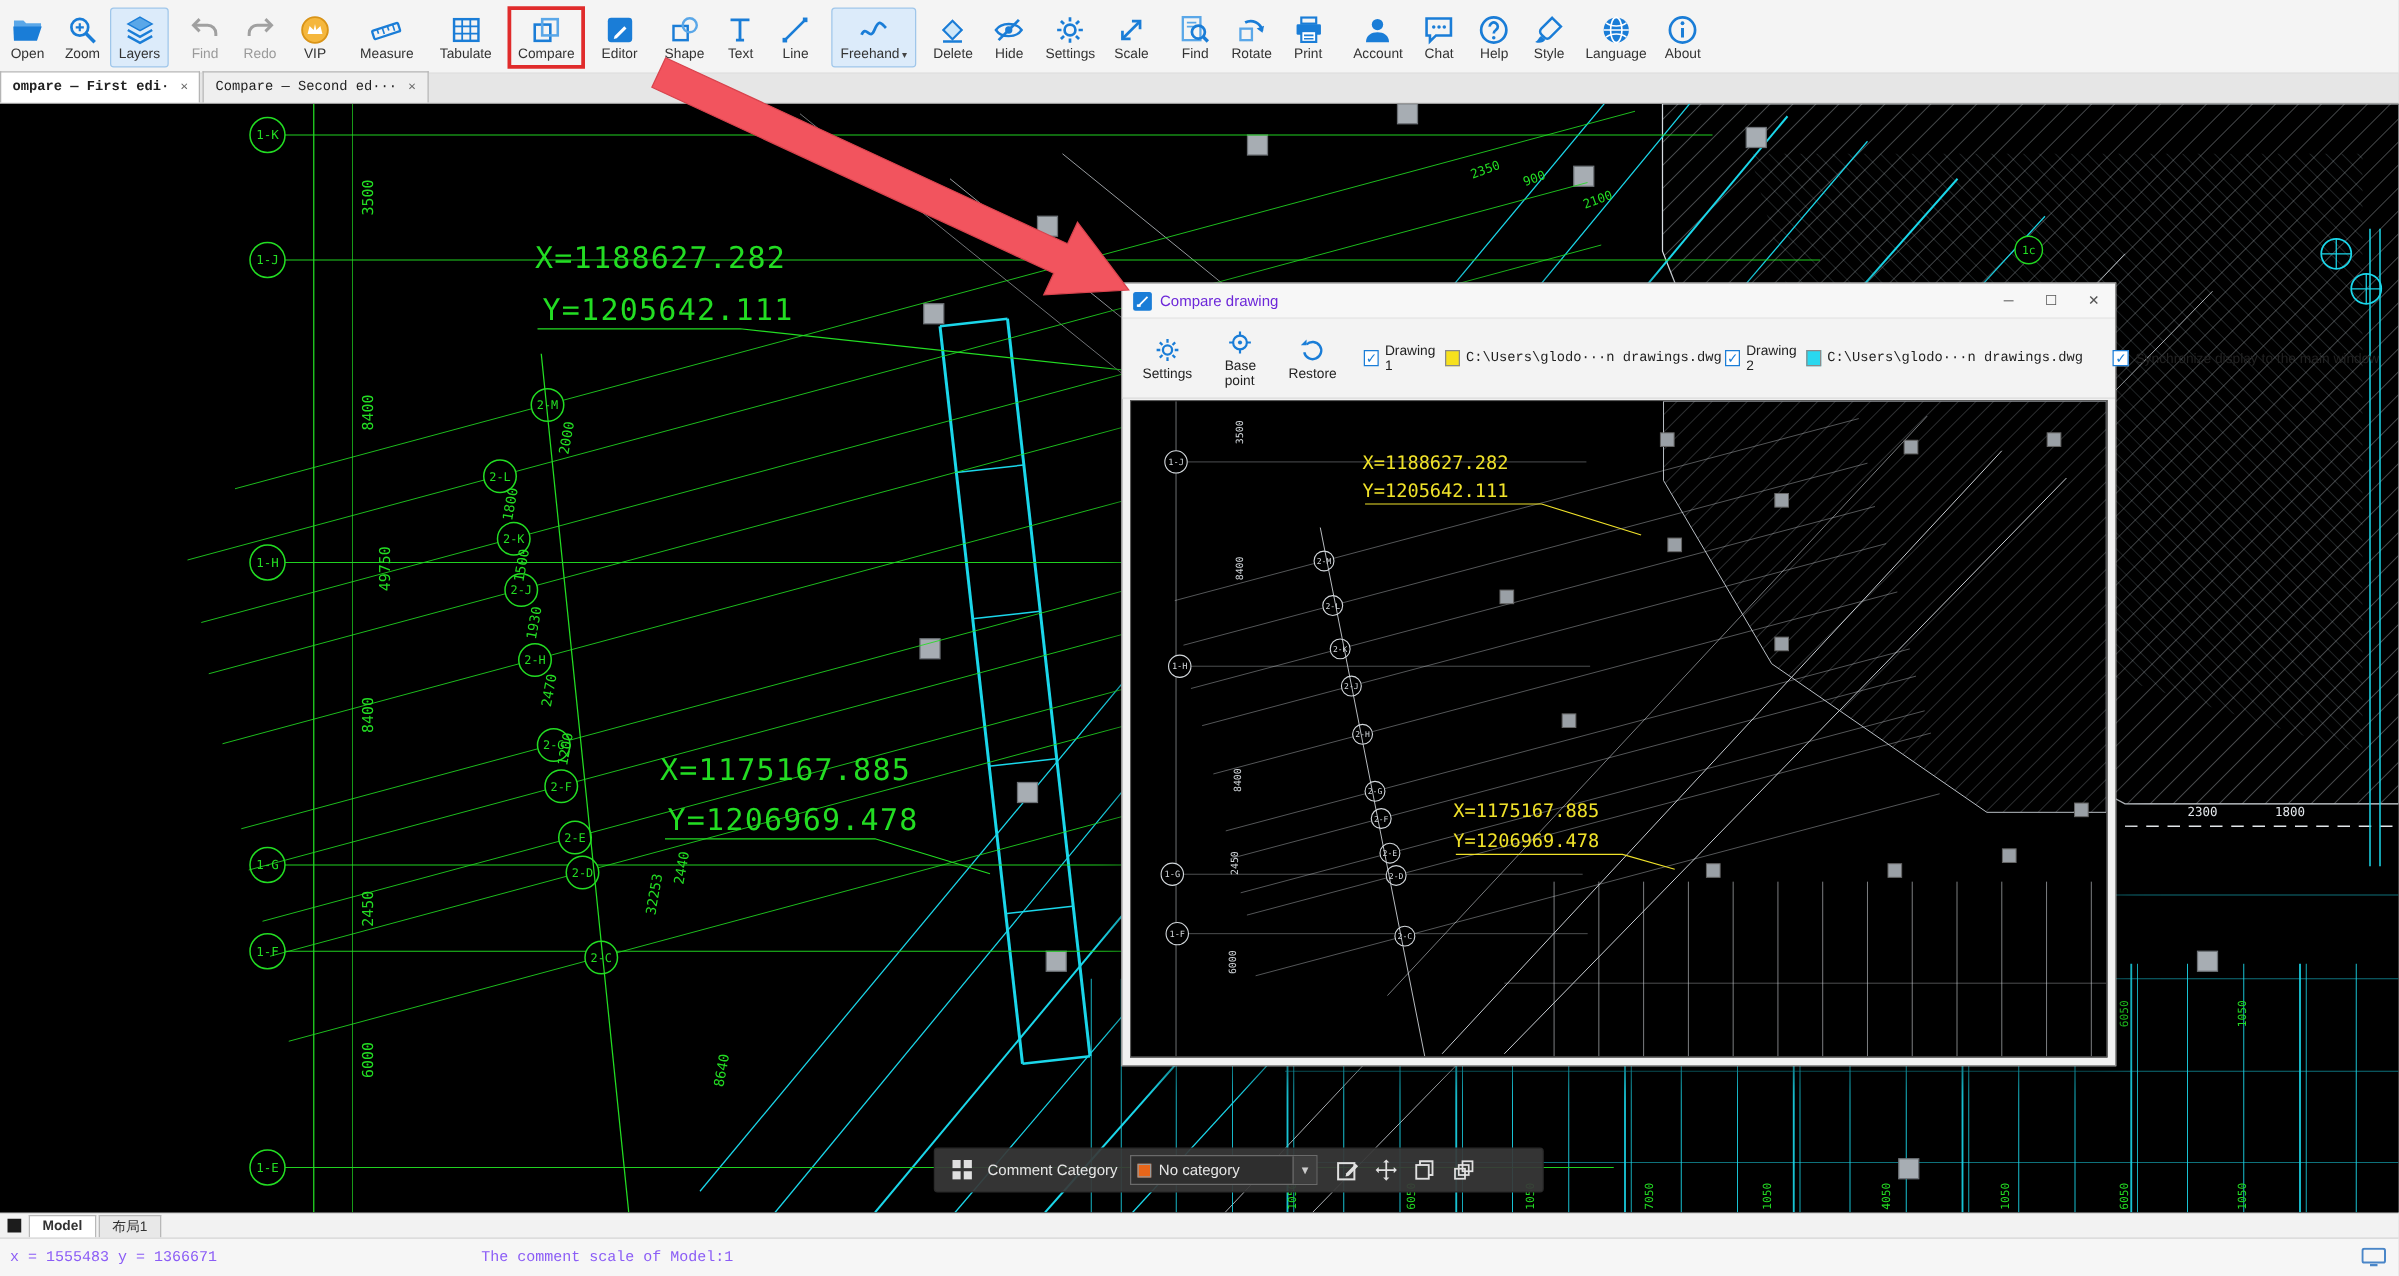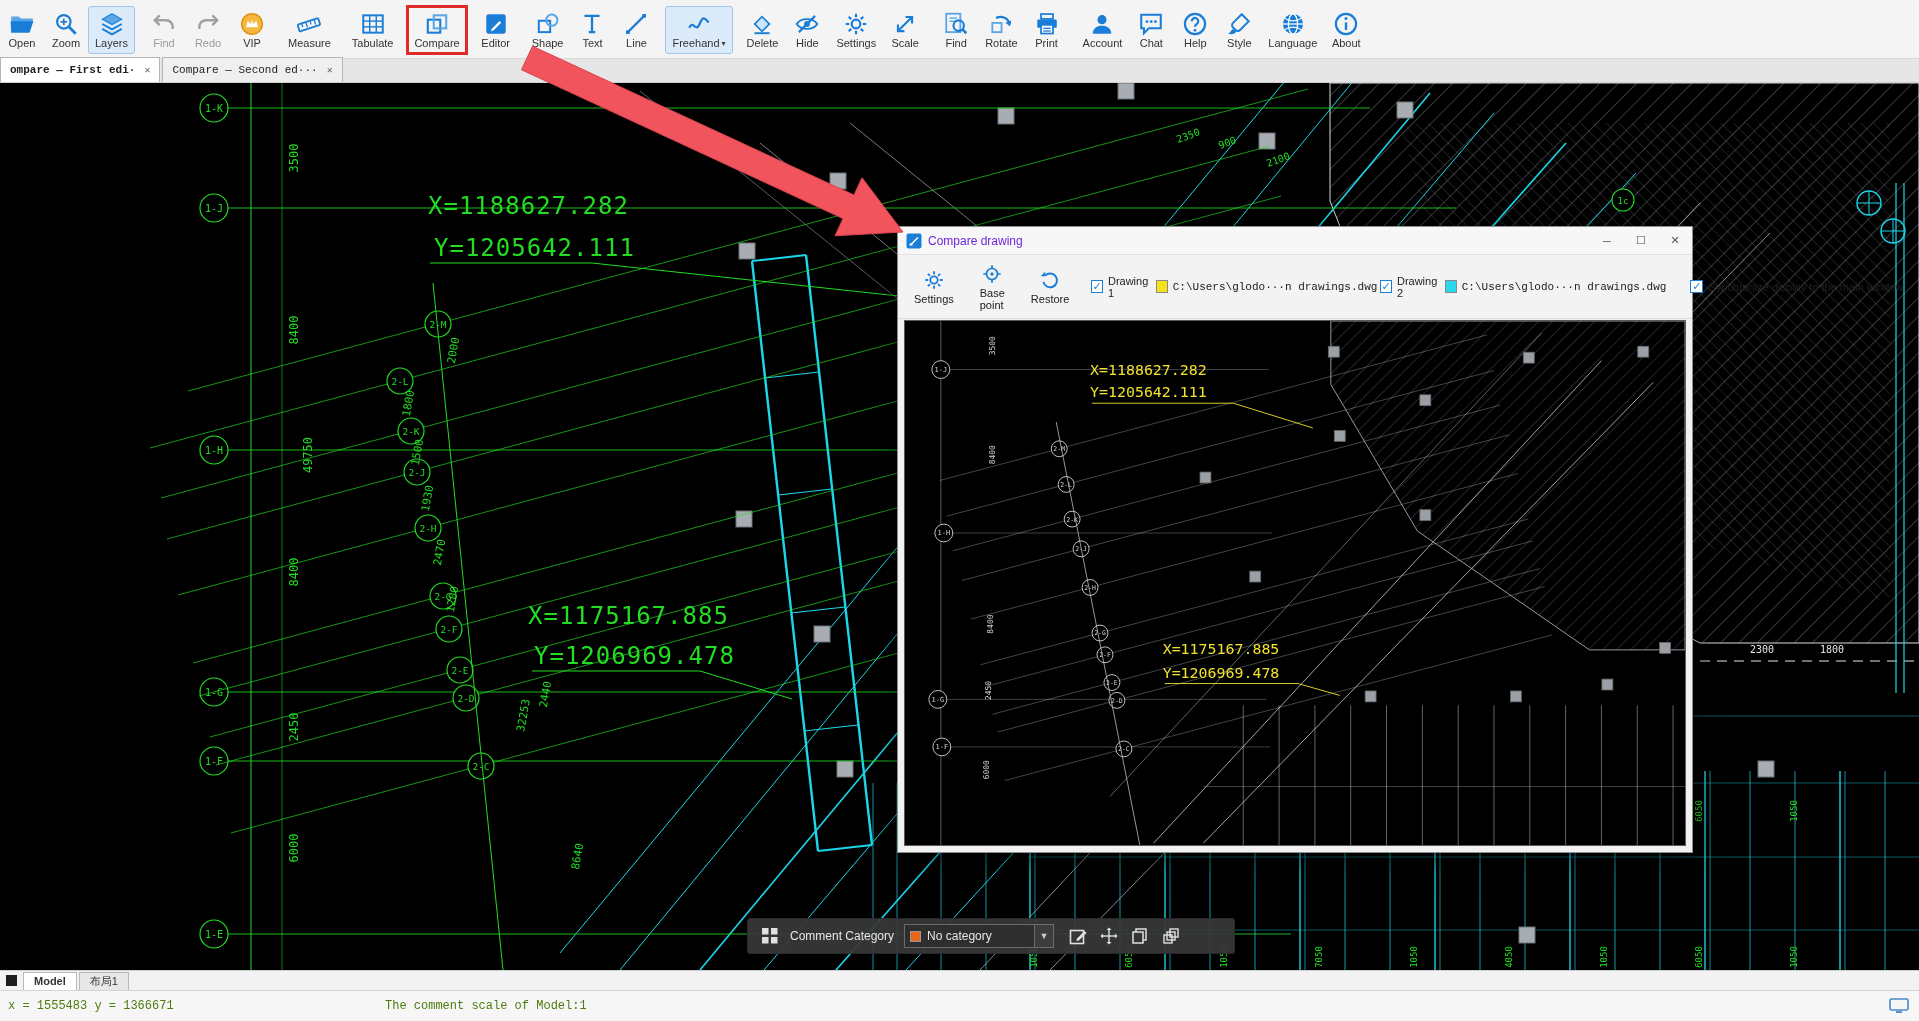--- a/index.html
+++ b/index.html
@@ -67,21 +67,21 @@
 
 .arrow-overlay{position:absolute;left:0;top:0;z-index:60;pointer-events:none}
 
 
 .modelbar{height:20px;background:#f2f2f2;border-top:1px solid #cfcfcf;display:flex;align-items:center;gap:2px;padding:0 6px}
 .mb-ico{width:11px;height:11px;background:#1c1c1c;display:inline-block;margin-right:4px}
 .mtab{height:18px;display:flex;align-items:center;padding:0 10px;font-size:11px;color:#333;border:1px solid #b8b8b8;border-bottom:none;background:#e8e8e8;cursor:pointer}
 .mtab.active{background:#fff;font-weight:bold}
 
 
-.statusbar{position:relative;height:31px;background:#f6f6f6;border-top:1px solid #d5d5d5;font-family:"Liberation Mono",monospace;font-size:12px;color:#4d7c0f}
+.statusbar{position:relative;height:31px;background:#f6f6f6;border-top:1px solid #d5d5d5;font-family:"Liberation Mono",monospace;font-size:12px;color:#8b5cf6}
 .sb-coords{position:absolute;left:8px;top:0;line-height:30px}
 .sb-scale{position:absolute;left:385px;top:0;line-height:30px}
 .status-icon{position:absolute;right:10px;top:7px;width:20px;height:16px;cursor:pointer}
 .status-icon svg{width:20px;height:16px;display:block}
 </style>
 </head>
 <body>
 
 <div class="app">
 

